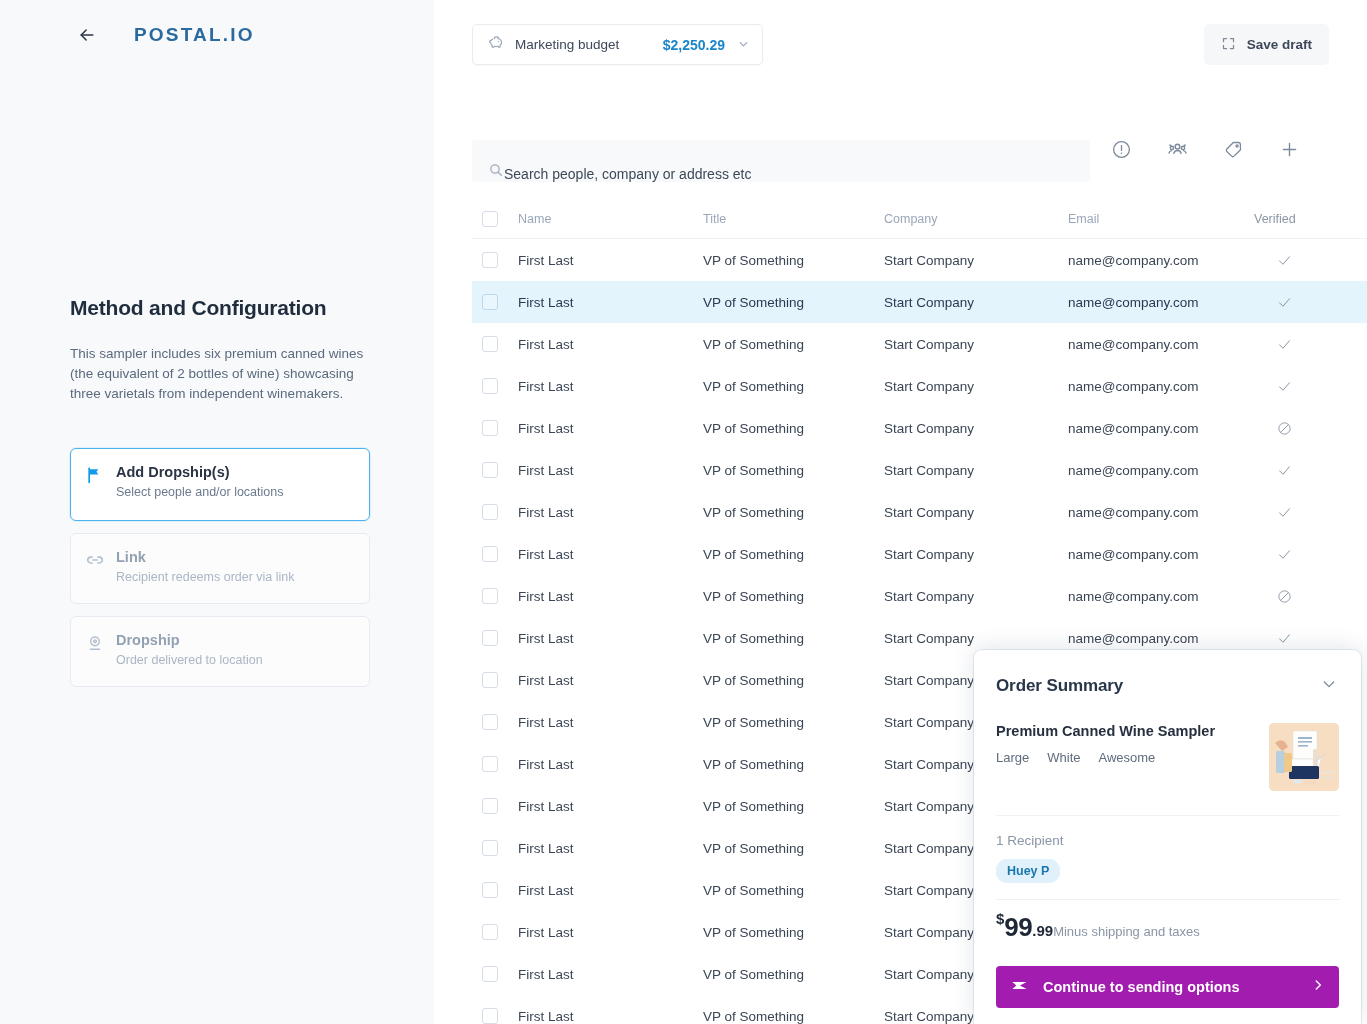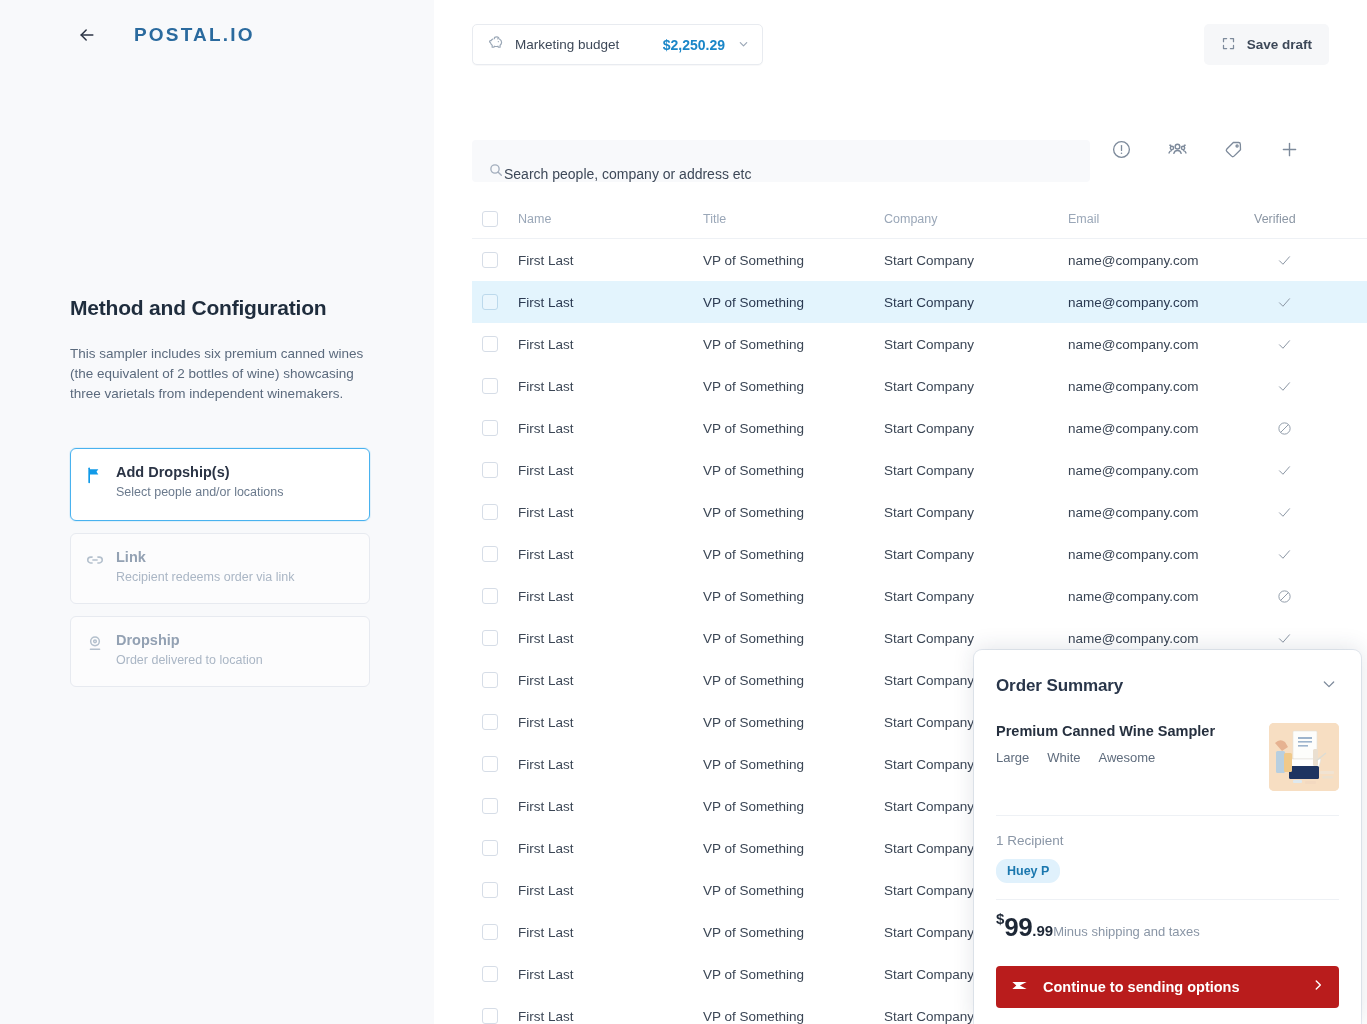--- a/index.html
+++ b/index.html
@@ -168,21 +168,21 @@
     display: flex; align-items: baseline; 
     padding: 12px 24px 0 22px;
   }
   .op-price { color: #1d2736; }
   .op-cur { font-size: 15px; font-weight: 700; vertical-align: top; position: relative; top: -2px; }
   .op-int { font-size: 26px; font-weight: 700; letter-spacing: -0.5px; }
   .op-dec { font-size: 15px; font-weight: 700; }
   .op-note { font-size: 13px; color: #8a96a6; }
   .op-cta {
     position: absolute; left: 22px; right: 22px; bottom: 16px;
-    height: 42px; background: #b91c1c; border-radius: 4px;
+    height: 42px; background: #a21caf; border-radius: 4px;
     display: flex; align-items: center; padding: 0 14px;
     cursor: pointer; color: #fff;
   }
   .op-cta-label { font-size: 14.5px; font-weight: 700; margin-left: 14px; }
   .op-cta-chev { margin-left: auto; }
 </style>
 </head>
 <body>
 
 <div id="app">

